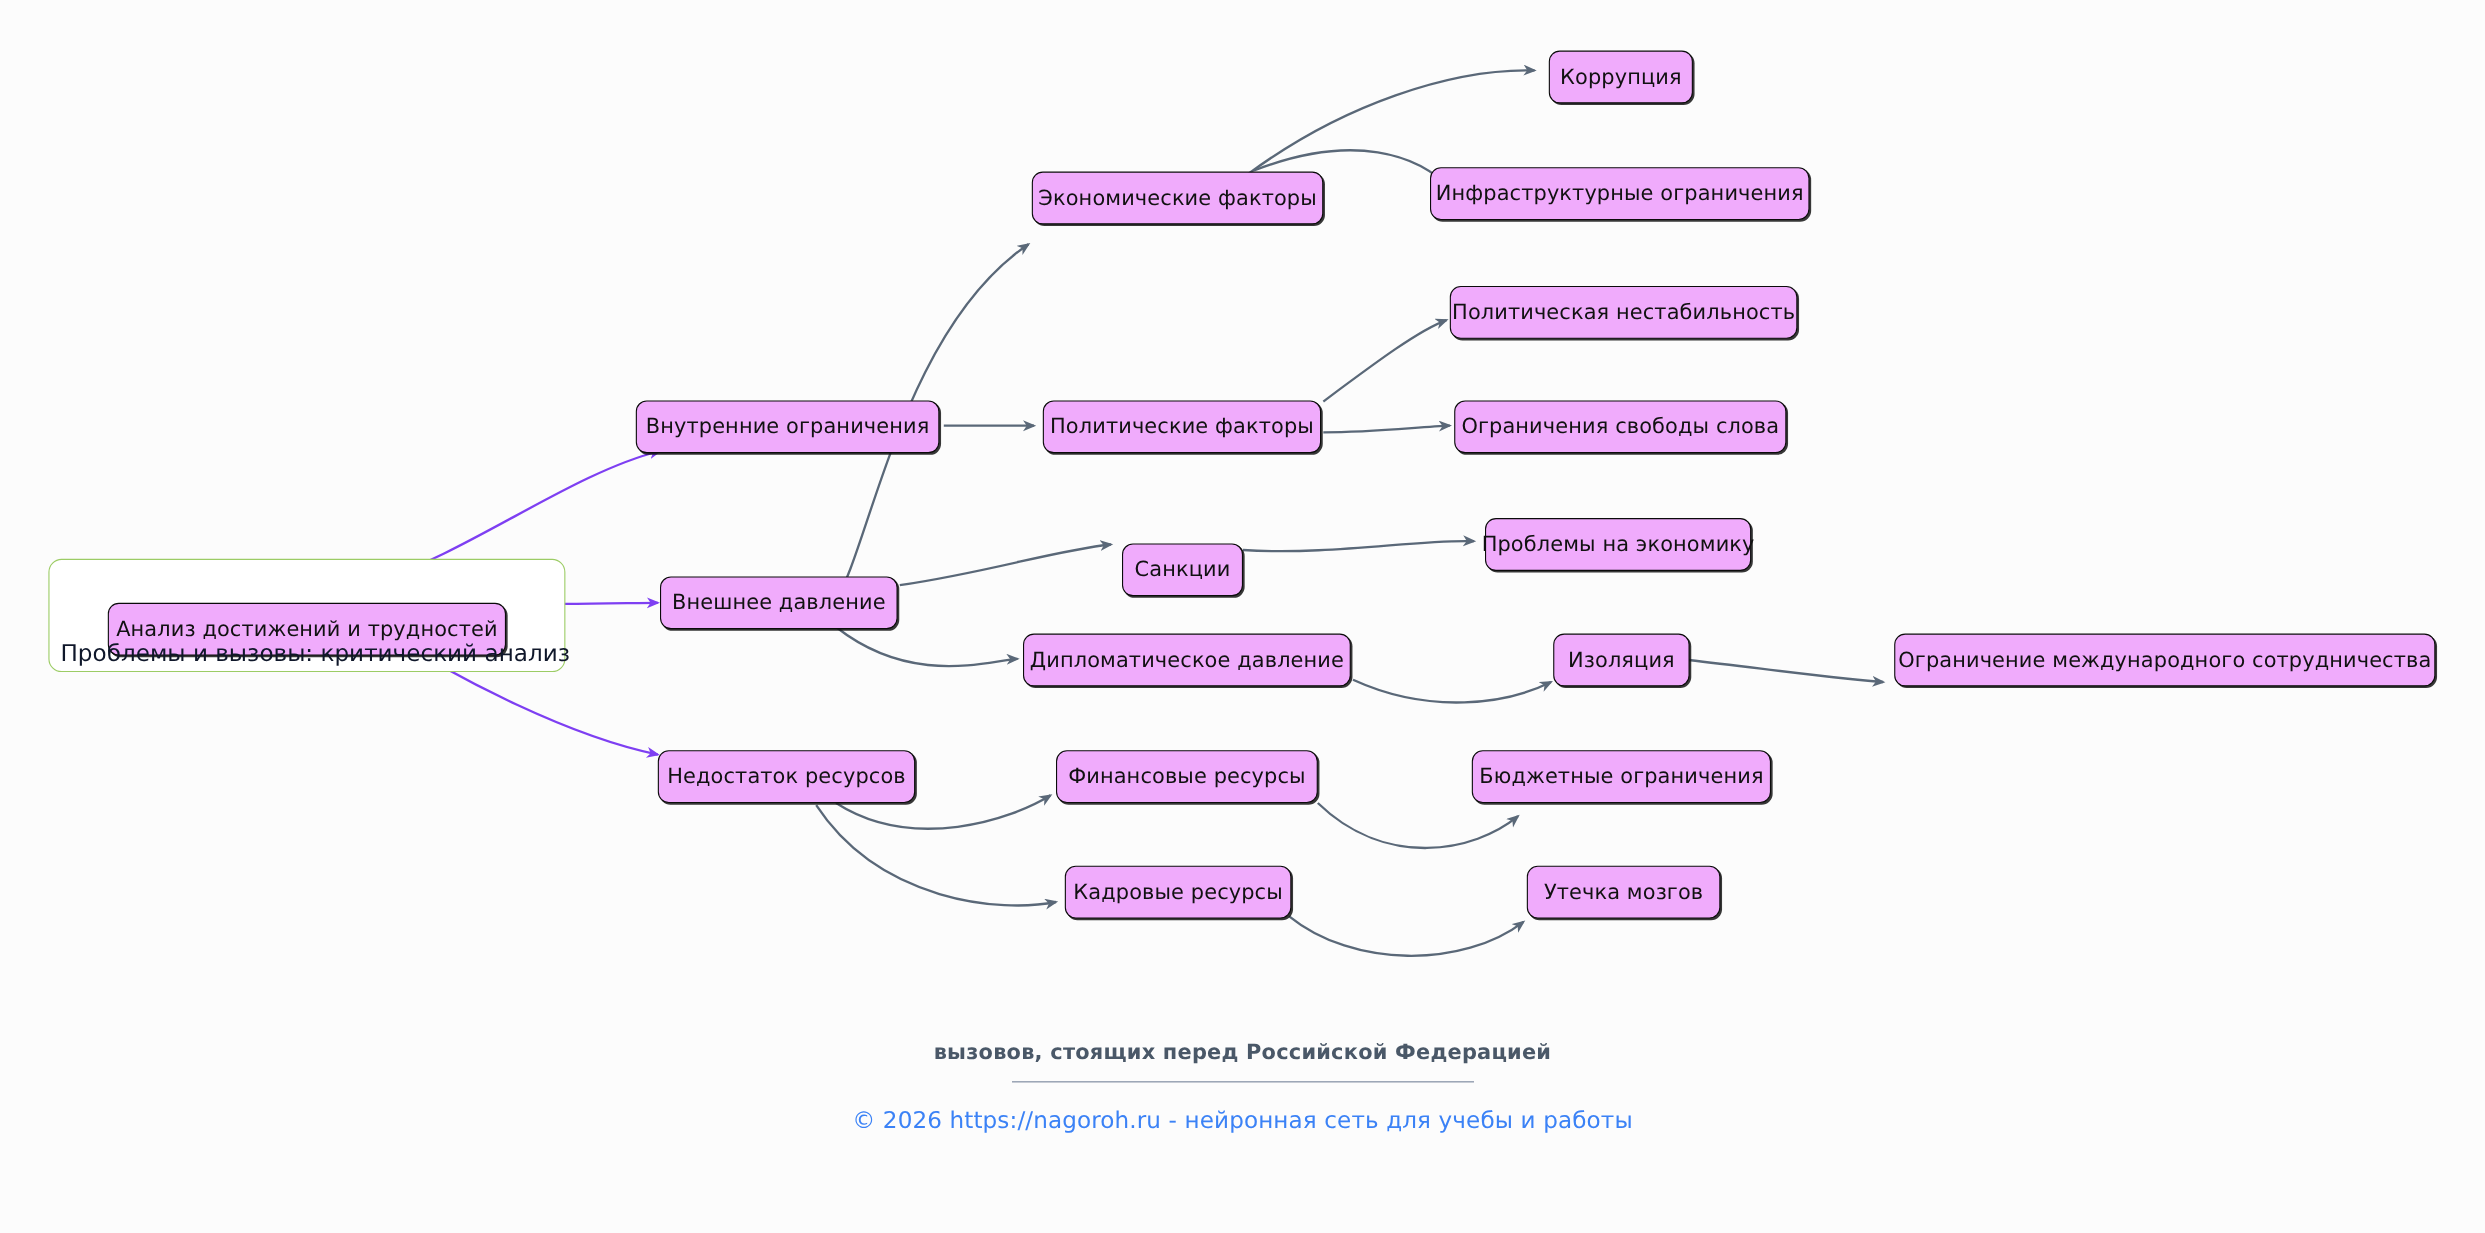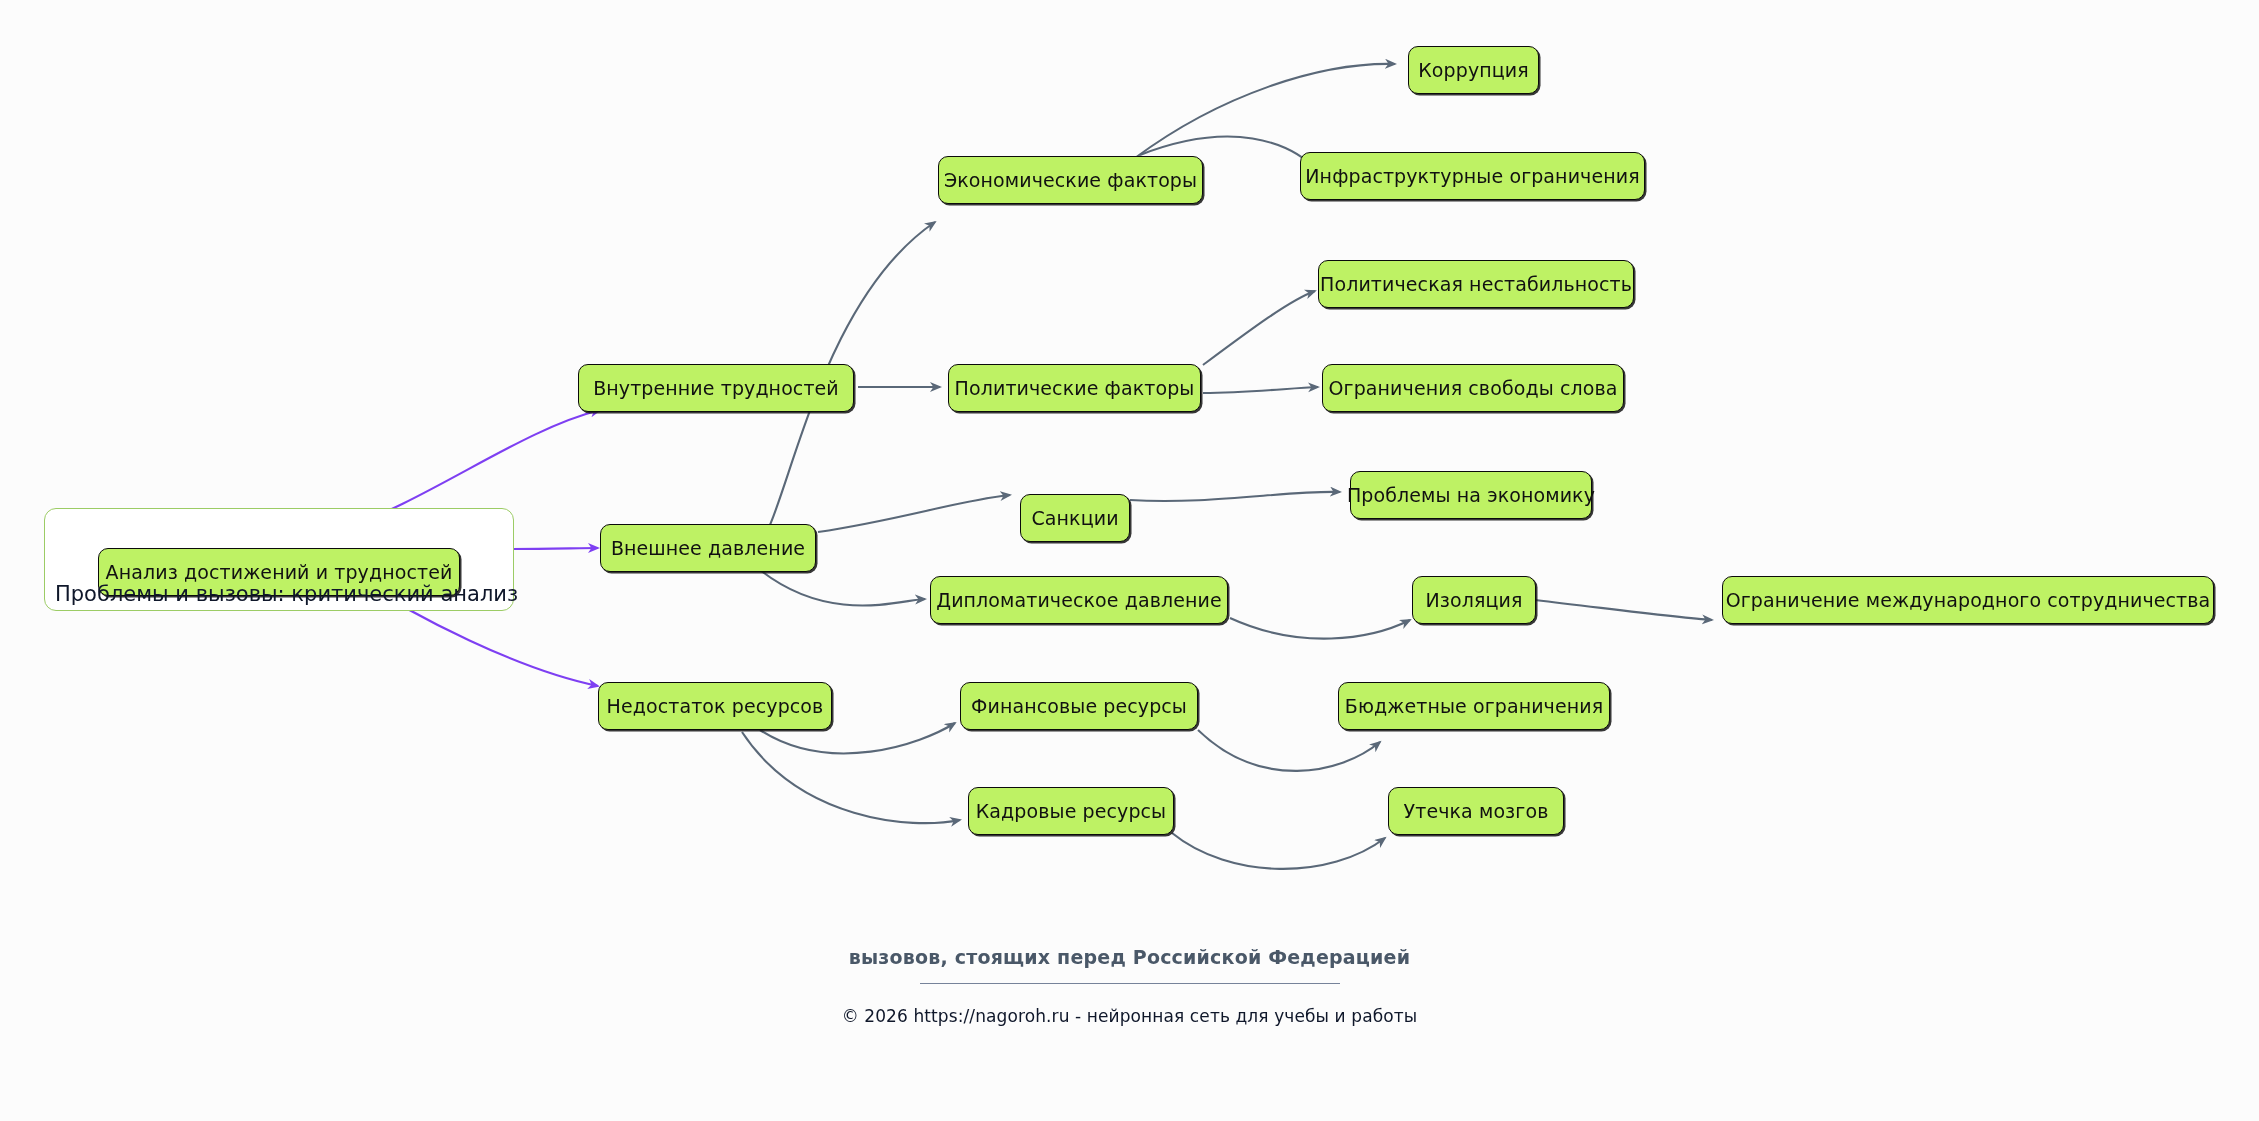--- a/index.html
+++ b/index.html
@@ -26,21 +26,21 @@
     top: 0;
     width: 2259px;
     height: 1121px;
   }
   
   .node {
     position: absolute;
     box-sizing: border-box;
     border: 1.6px solid #0b0b0b;
     border-radius: 10px;
-    background: #bef264;
+    background: #f0abfc;
     color: #111111;
     display: flex;
     align-items: center;
     justify-content: center;
     font-size: 19px;
     line-height: 1;
     white-space: nowrap;
     letter-spacing: .1px;
     box-shadow: 1.5px 1.5px 0 rgba(20,20,20,.85);
   }
@@ -79,22 +79,22 @@
     letter-spacing: .2px;
   }
   .caption-rule {
     margin: 14px auto 0 auto;
     width: 420px;
     height: 0;
     border-top: 1.4px solid #76839a;
   }
   .footer-text {
     margin-top: 22px;
-    font-size: 17px;
-    color: #0f172a;
+    font-size: 21px;
+    color: #3b82f6;
     letter-spacing: .1px;
   }
 </style>
 </head>
 <body>
 
 <div id="canvas">
 
   <svg class="diagram-svg" viewBox="0 0 2259 1121">
     <defs>
@@ -162,21 +162,21 @@
 
   <div class="node" style="left:1408px; top:46px; width:131px; height:48px;">
     <span class="node-label">Коррупция</span>
   </div>
 
   <div class="node" style="left:1300px; top:152px; width:345px; height:48px;">
     <span class="node-label">Инфраструктурные ограничения</span>
   </div>
 
   <div class="node" style="left:578px; top:364px; width:276px; height:48px;">
-    <span class="node-label">Внутренние трудностей</span>
+    <span class="node-label">Внутренние ограничения</span>
   </div>
 
   <div class="node" style="left:948px; top:364px; width:253px; height:48px;">
     <span class="node-label">Политические факторы</span>
   </div>
 
   <div class="node" style="left:1318px; top:260px; width:316px; height:48px;">
     <span class="node-label">Политическая нестабильность</span>
   </div>
 

